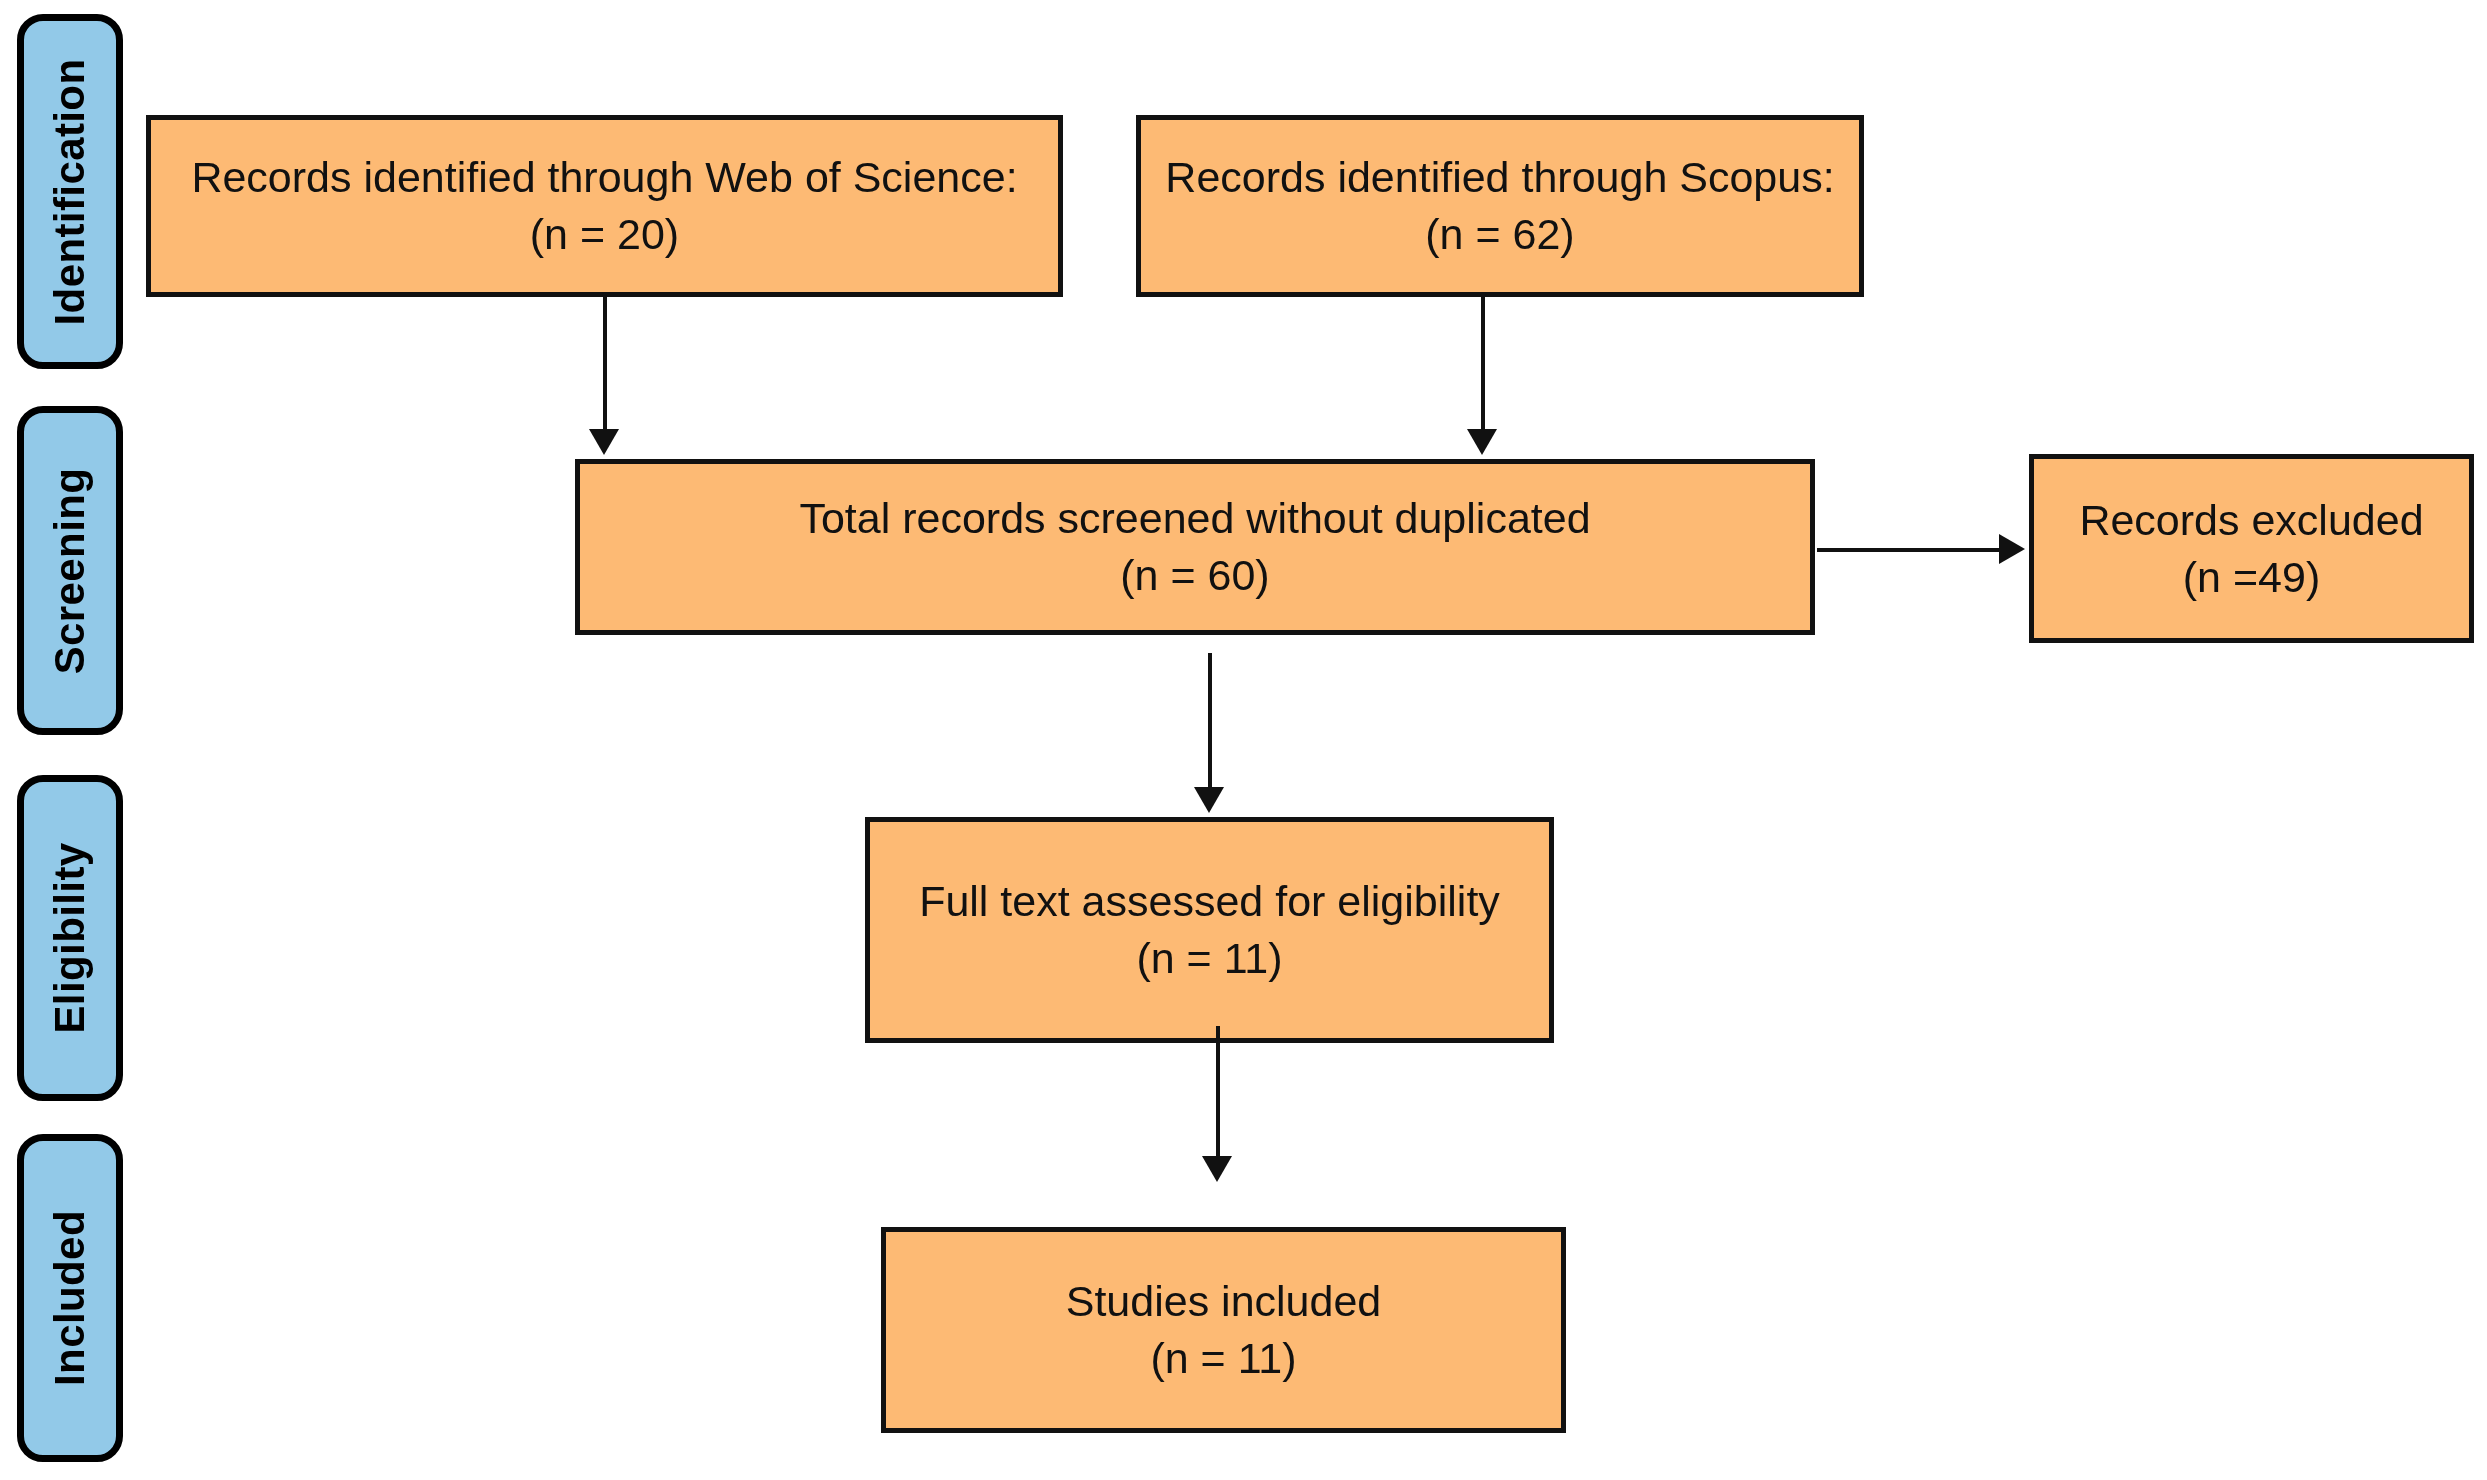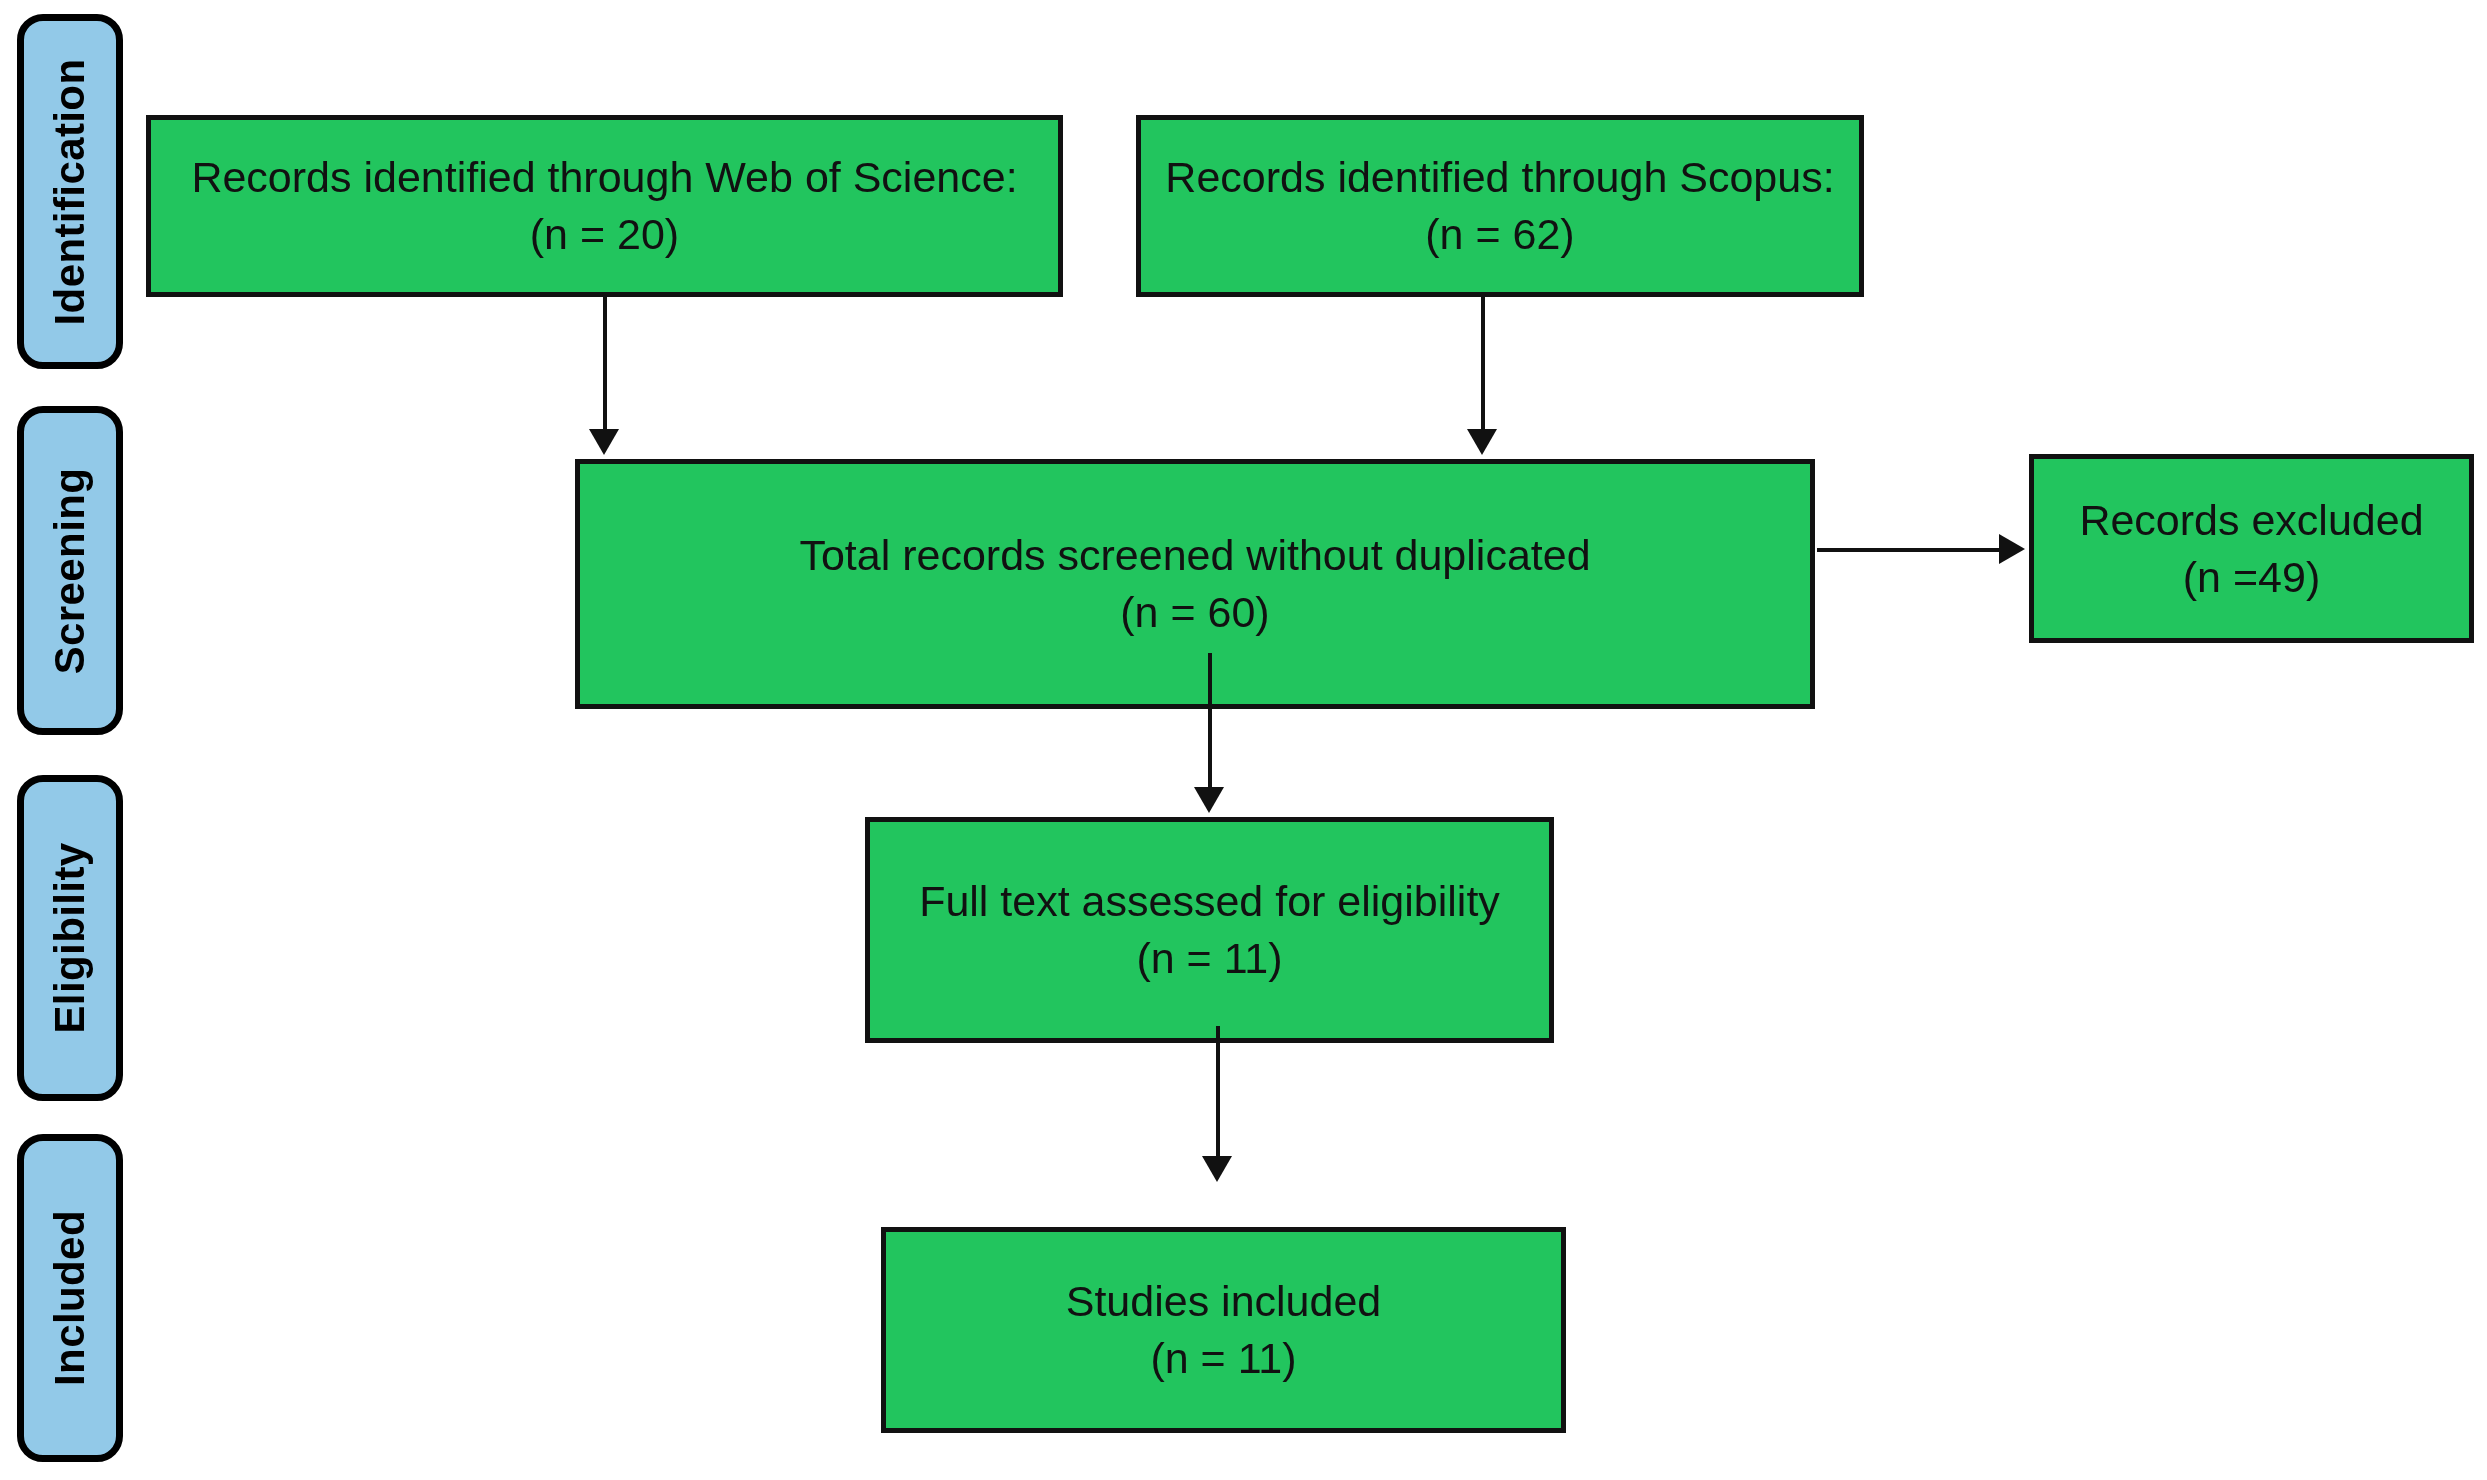--- a/index.html
+++ b/index.html
@@ -37,21 +37,21 @@
     letter-spacing: 0.4px;
     color: #000000;
     font-family: "Liberation Sans", sans-serif;
     line-height: 1;
   }
 
   
   .flow-box {
     position: absolute;
     box-sizing: border-box;
-    background: #22c55e;
+    background: #fdba74;
     border: 5.4px solid #111111;
     display: flex;
     flex-direction: column;
     align-items: center;
     justify-content: center;
     text-align: center;
     padding: 4.6px 10.8px;
   }
   .flow-box .line {
     font-size: 43px;
@@ -119,21 +119,21 @@
     <div class="line">Records identified through Scopus:</div>
     <div class="line">(n = 62)</div>
   </div>
 
   <div class="v-line" style="left:603px; top:297px; width:3.8px; height:135px;"></div>
   <div class="arrow-down" style="left:589px; top:429px;"></div>
 
   <div class="v-line" style="left:1481px; top:297px; width:3.8px; height:135px;"></div>
   <div class="arrow-down" style="left:1467px; top:429px;"></div>
 
-  <div class="flow-box" style="left:575px; top:459px; width:1240px; height:250px;">
+  <div class="flow-box" style="left:575px; top:459px; width:1240px; height:176px;">
     <div class="line">Total records screened without duplicated</div>
     <div class="line">(n = 60)</div>
   </div>
 
   <div class="flow-box" style="left:2029px; top:454px; width:445px; height:189px;">
     <div class="line">Records excluded</div>
     <div class="line">(n =49)</div>
   </div>
 
   <div class="h-line" style="left:1817px; top:548px; width:185px; height:3.8px;"></div>

